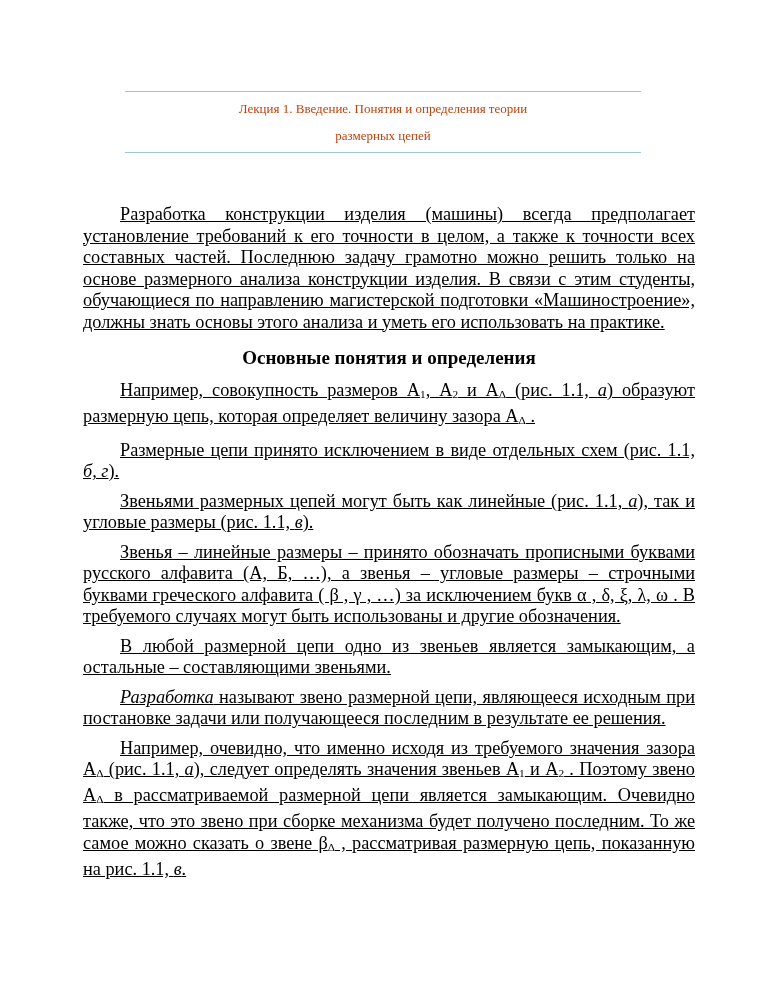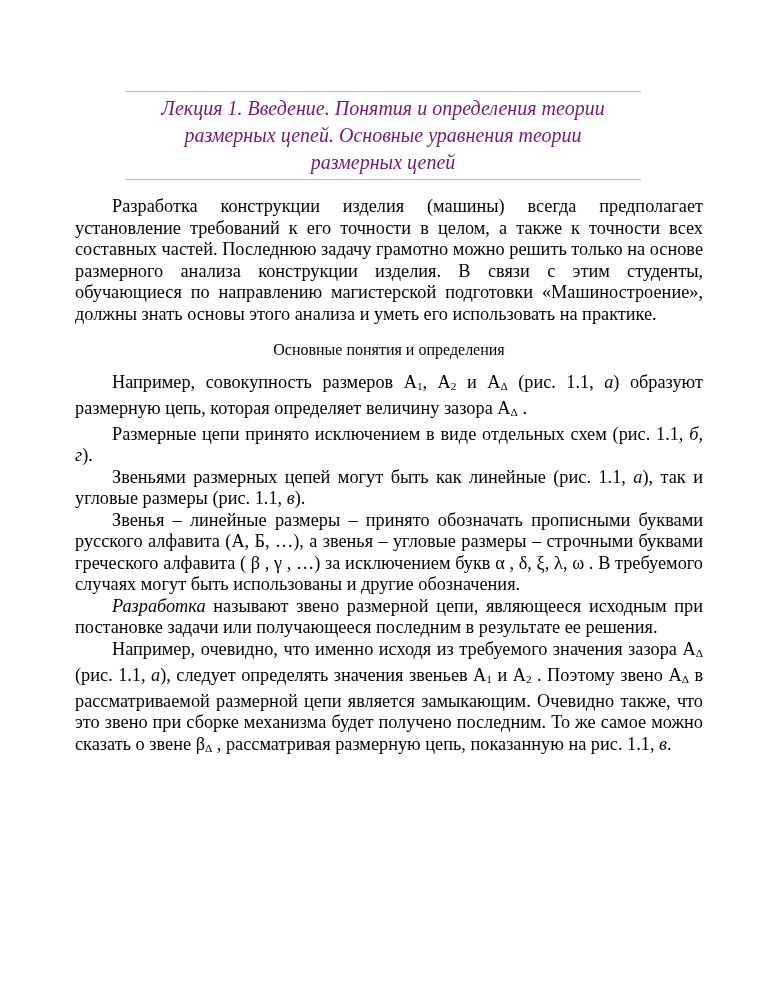--- a/index.html
+++ b/index.html
@@ -1,45 +1,45 @@
 <!DOCTYPE html>
 <html lang="ru"><head>
 <meta charset="utf-8">
 <style>
   html,body{margin:0;padding:0;background:#ffffff;}
   .page{position:relative;width:768px;height:994px;background:#ffffff;overflow:hidden;
         font-family:"Liberation Serif","DejaVu Serif",serif;color:#000;}
   .title-block{position:absolute;left:125px;top:91px;width:516px;}
   .rule{height:1px;background:#9dc3e6;}
-  .title-text{padding:3px 4px 3px;text-align:center;font-style:italic;
-              font-size:20px;line-height:27px;color:#701a75;}
+  .title-text{padding:3px 4px 3px;text-align:center;
+              font-size:13px;line-height:27px;color:#c2410c;}
   .body-text{position:absolute;left:75px;top:196px;width:628px;
              font-size:18.3px;line-height:21.5px;text-align:justify;}
-  .para{margin:0;text-indent:37px;}
-  .heading{margin:14px 0 11px;text-align:center;font-weight:normal;
-           font-size:16px;text-indent:0;line-height:22px;}
+  .para{margin:8px;text-indent:37px;text-decoration:underline;}
+  .heading{margin:14px 0 11px;text-align:center;font-weight:bold;
+           font-size:19px;text-indent:0;line-height:22px;}
   .i{font-style:italic;}
   .sub{font-size:0.62em;vertical-align:-0.22em;}
 </style>
 </head>
 <body>
 
 <div class="page">
   <div class="title-block">
     <div class="rule"></div>
     <div class="title-text">
         <div>Лекция 1. Введение. Понятия и определения теории</div>
-        <div>размерных цепей. Основные уравнения теории</div>
         <div>размерных цепей</div>
       </div>
     <div class="rule"></div>
   </div>
   <div class="body-text">
       <p class="para"><span>Разработка конструкции изделия (машины) всегда предполагает установление требований к его точности в целом, а также к точности всех составных частей. Последнюю задачу грамотно можно решить только на основе размерного анализа конструкции изделия. В связи с этим студенты, обучающиеся по направлению магистерской подготовки «Машиностроение», должны знать основы этого анализа и уметь его использовать на практике.</span></p>
       <h2 class="heading"><span>Основные понятия и определения</span></h2>
       <p class="para"><span>Например, совокупность размеров А</span><span class="sub">1</span><span>, А</span><span class="sub">2</span><span> и А</span><span class="sub">Δ</span><span> (рис. 1.1, </span><span class="i">а</span><span>) образуют размерную цепь, которая определяет величину зазора А</span><span class="sub">Δ</span><span> .</span></p>
       <p class="para"><span>Размерные цепи принято исключением в виде отдельных схем (рис. 1.1, </span><span class="i">б, г</span><span>).</span></p>
       <p class="para"><span>Звеньями размерных цепей могут быть как линейные (рис. 1.1, </span><span class="i">а</span><span>), так и угловые размеры (рис. 1.1, </span><span class="i">в</span><span>).</span></p>
       <p class="para"><span>Звенья – линейные размеры – принято обозначать прописными буквами русского алфавита (А, Б, …), а звенья – угловые размеры – строчными буквами греческого алфавита ( β , γ , …) за исключением букв α , δ, ξ, λ, ω . В требуемого случаях могут быть использованы и другие обозначения.</span></p>
+      <p class="para"><span>В любой размерной цепи одно из звеньев является замыкающим, а остальные – составляющими звеньями.</span></p>
       <p class="para"><span class="i">Разработка</span><span> называют звено размерной цепи, являющееся исходным при постановке задачи или получающееся последним в результате ее решения.</span></p>
       <p class="para"><span>Например, очевидно, что именно исходя из требуемого значения зазора А</span><span class="sub">Δ</span><span> (рис. 1.1, </span><span class="i">а</span><span>), следует определять значения звеньев А</span><span class="sub">1</span><span> и А</span><span class="sub">2</span><span> . Поэтому звено А</span><span class="sub">Δ</span><span> в рассматриваемой размерной цепи является замыкающим. Очевидно также, что это звено при сборке механизма будет получено последним. То же самое можно сказать о звене β</span><span class="sub">Δ</span><span> , рассматривая размерную цепь, показанную на рис. 1.1, </span><span class="i">в</span><span>.</span></p>
     </div>
 </div>
 
 </body></html>

